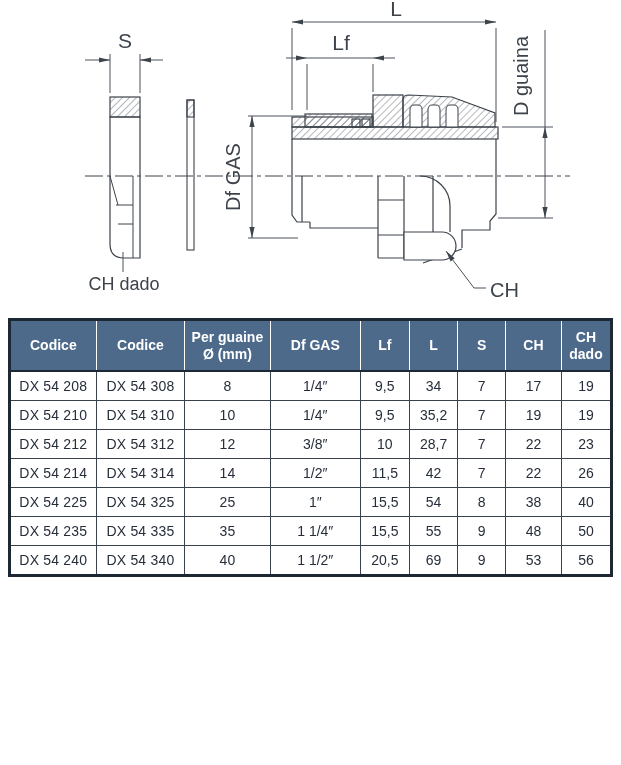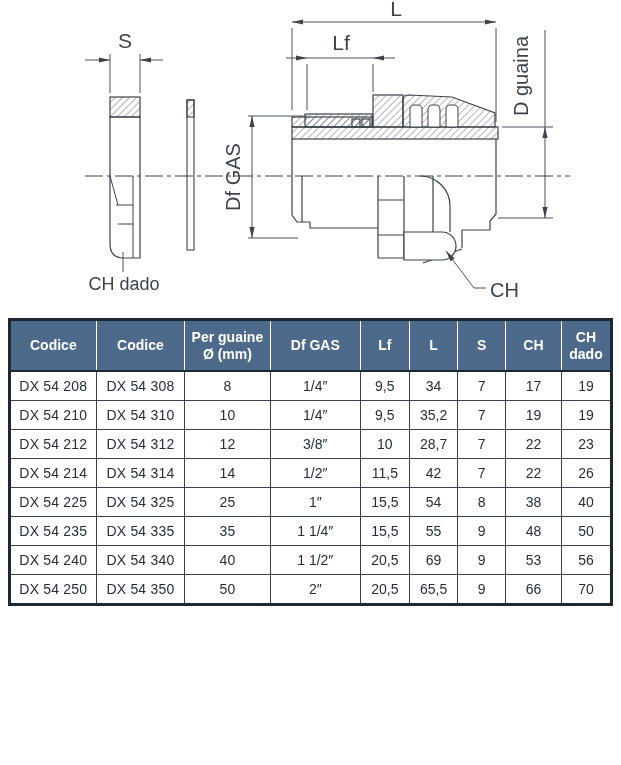--- a/index.html
+++ b/index.html
@@ -246,27 +246,16 @@
             <td class="codice">DX 54 240</td>
             <td class="codice">DX 54 340</td>
             <td>40</td>
             <td>1 1/2″</td>
             <td>20,5</td>
             <td>69</td>
             <td>9</td>
             <td>53</td>
             <td>56</td>
           </tr>
-        <tr>
-            <td class="codice">DX 54 250</td>
-            <td class="codice">DX 54 350</td>
-            <td>50</td>
-            <td>2″</td>
-            <td>20,5</td>
-            <td>65,5</td>
-            <td>9</td>
-            <td>66</td>
-            <td>70</td>
-          </tr>
       </tbody>
     </table>
   </div>
 </div>
 
 </body></html>

